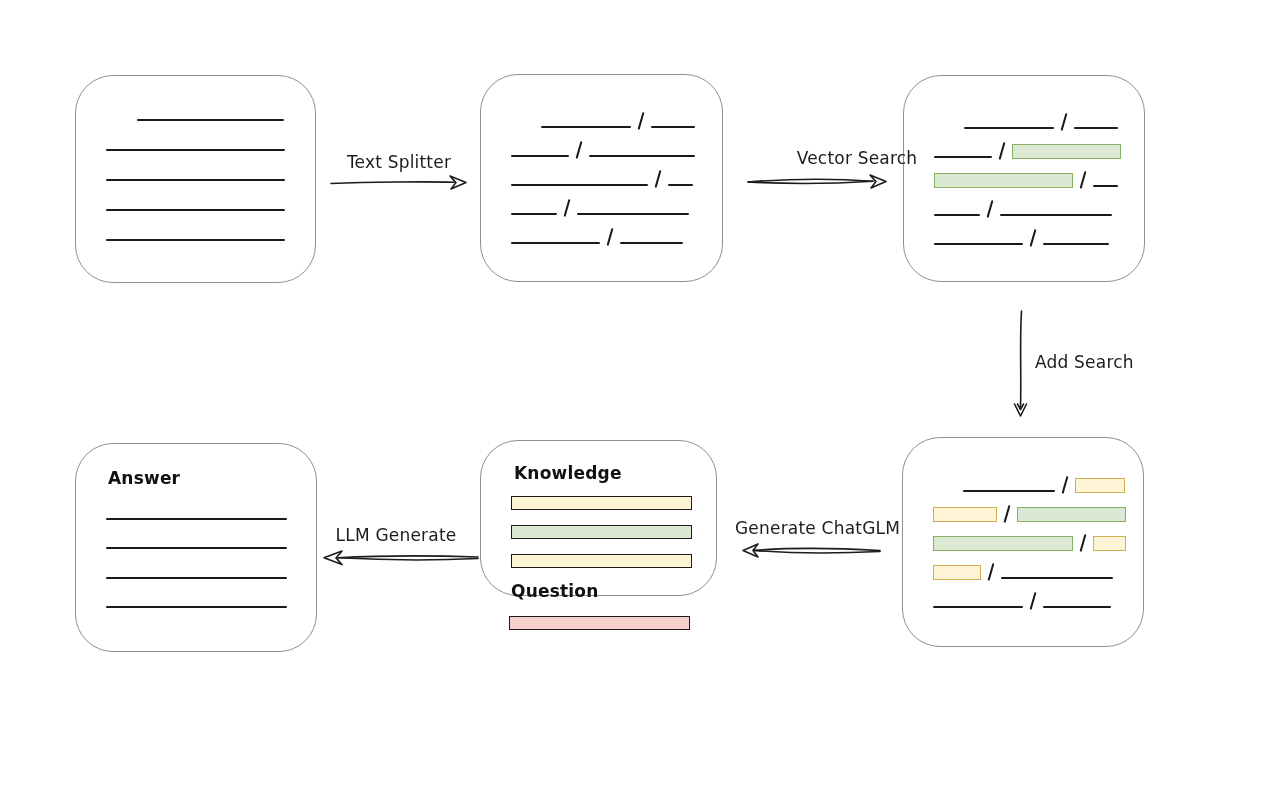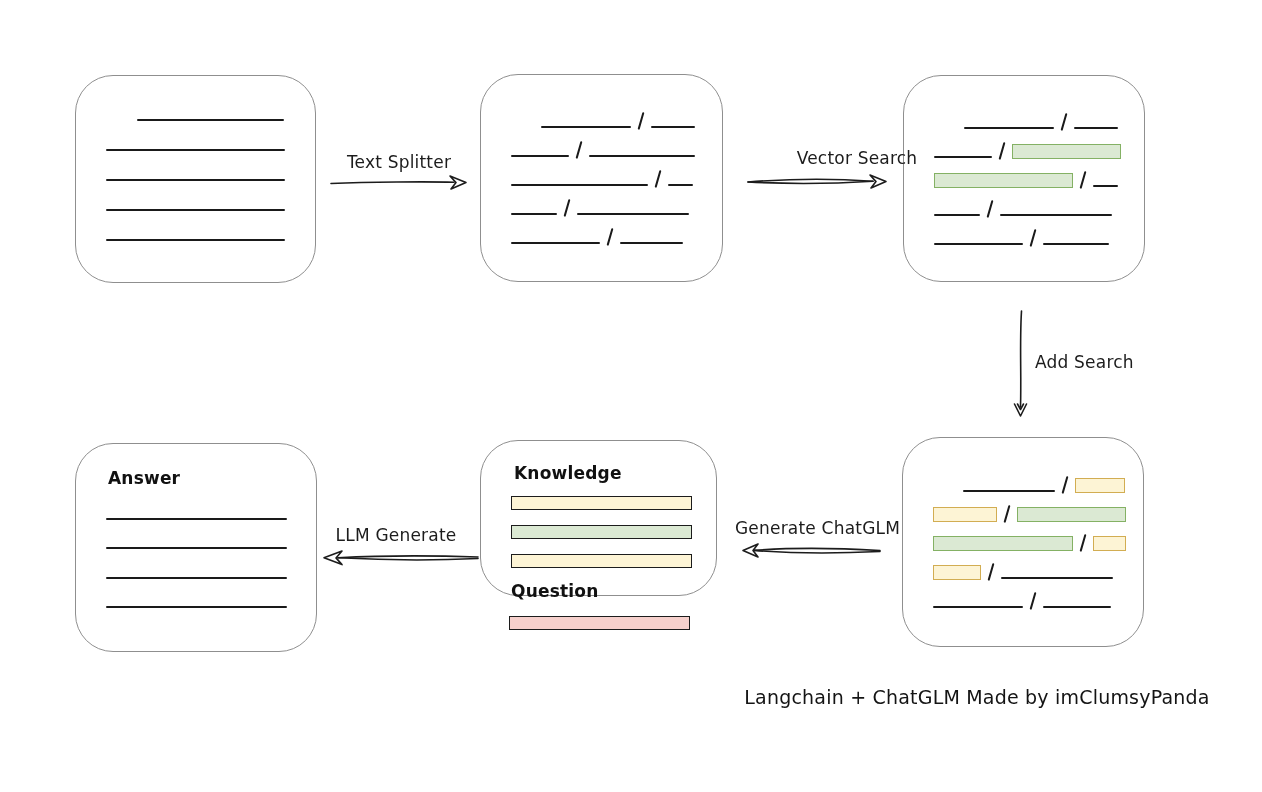--- a/index.html
+++ b/index.html
@@ -210,15 +210,14 @@
     <path class="head" d="M17,6 L2,12.5 L17,19 L12,12.6 Z"></path>
   </svg>
 
   <div class="arrow-label" style="left:322px;top:525px;width:148px;">LLM Generate</div>
   <svg class="arrow-svg" style="left:320px;top:545px;" width="160" height="24">
     <path d="M158,12 C110,10.3 60,10.5 18,12.8"></path>
     <path d="M158,13.5 C110,15.8 60,15 18,12.8"></path>
     <path class="head" d="M22,6 L4,12.8 L22,19.6 L16,12.9 Z"></path>
   </svg>
 
-  <div class="caption" style="left:737px;top:686px;width:480px;">Langchain + ChatGLM Made by imClumsyPanda</div>
 
 </div>
 
 </body></html>

